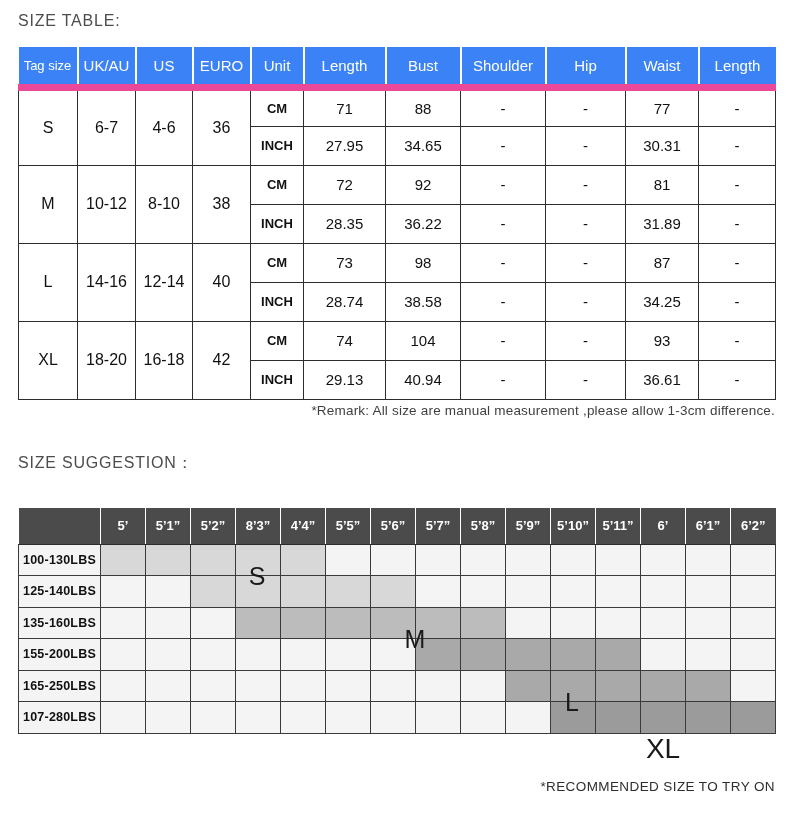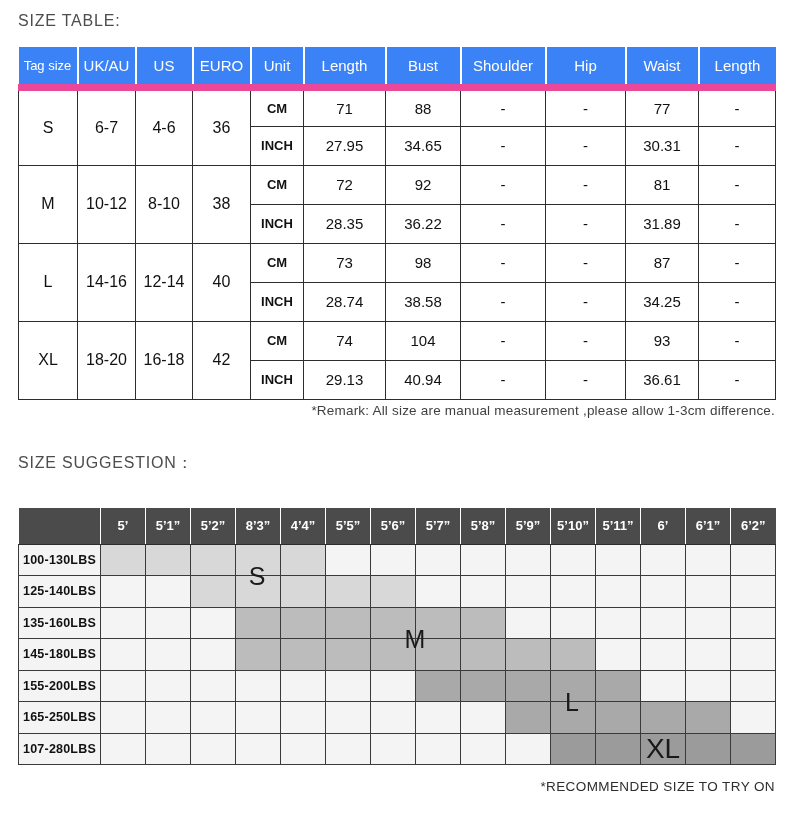--- a/index.html
+++ b/index.html
@@ -289,38 +289,20 @@
             <td style="background: rgb(188, 188, 188);"></td>
             <td style="background: rgb(188, 188, 188);"></td>
             <td></td>
             <td></td>
             <td></td>
             <td></td>
             <td></td>
             <td></td>
           </tr>
           <tr>
-            <td class="rowlabel">145-180LBS</td>
-            <td></td>
-            <td></td>
-            <td></td>
-            <td style="background: rgb(188, 188, 188);"></td>
-            <td style="background: rgb(188, 188, 188);"></td>
-            <td style="background: rgb(188, 188, 188);"></td>
-            <td style="background: rgb(188, 188, 188);"></td>
-            <td style="background: rgb(188, 188, 188);"></td>
-            <td style="background: rgb(188, 188, 188);"></td>
-            <td style="background: rgb(188, 188, 188);"></td>
-            <td style="background: rgb(188, 188, 188);"></td>
-            <td></td>
-            <td></td>
-            <td></td>
-            <td></td>
-          </tr>
-          <tr>
             <td class="rowlabel">155-200LBS</td>
             <td></td>
             <td></td>
             <td></td>
             <td></td>
             <td></td>
             <td></td>
             <td></td>
             <td style="background: rgb(169, 169, 169);"></td>
             <td style="background: rgb(169, 169, 169);"></td>

